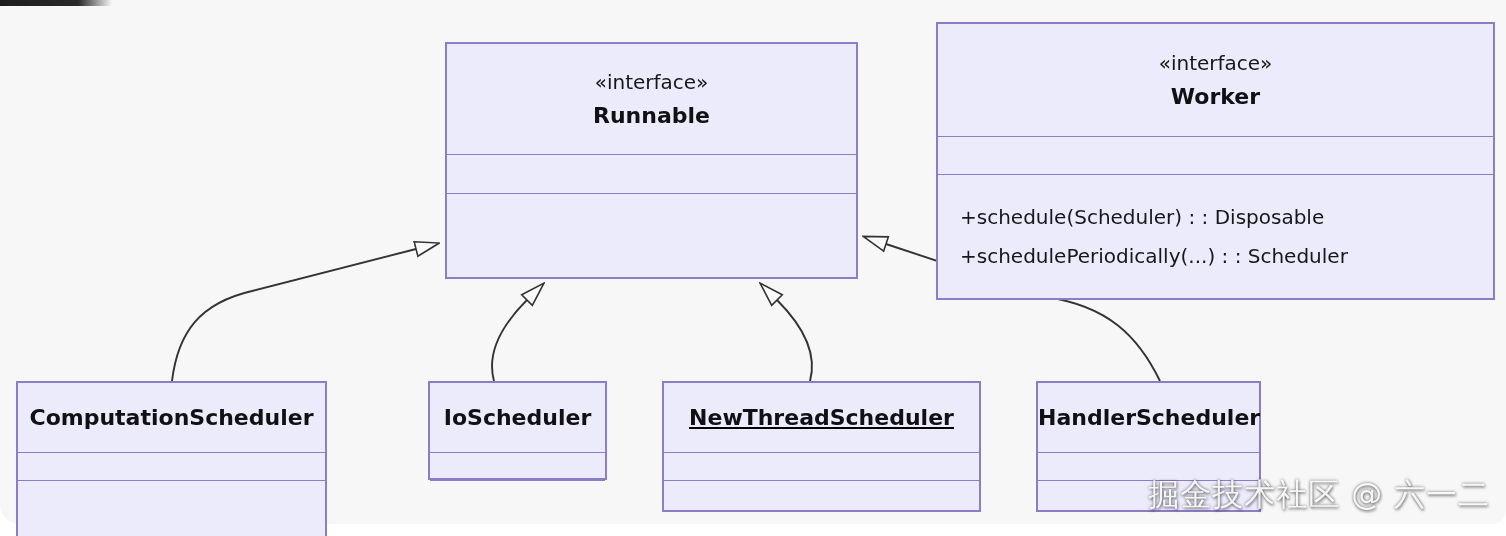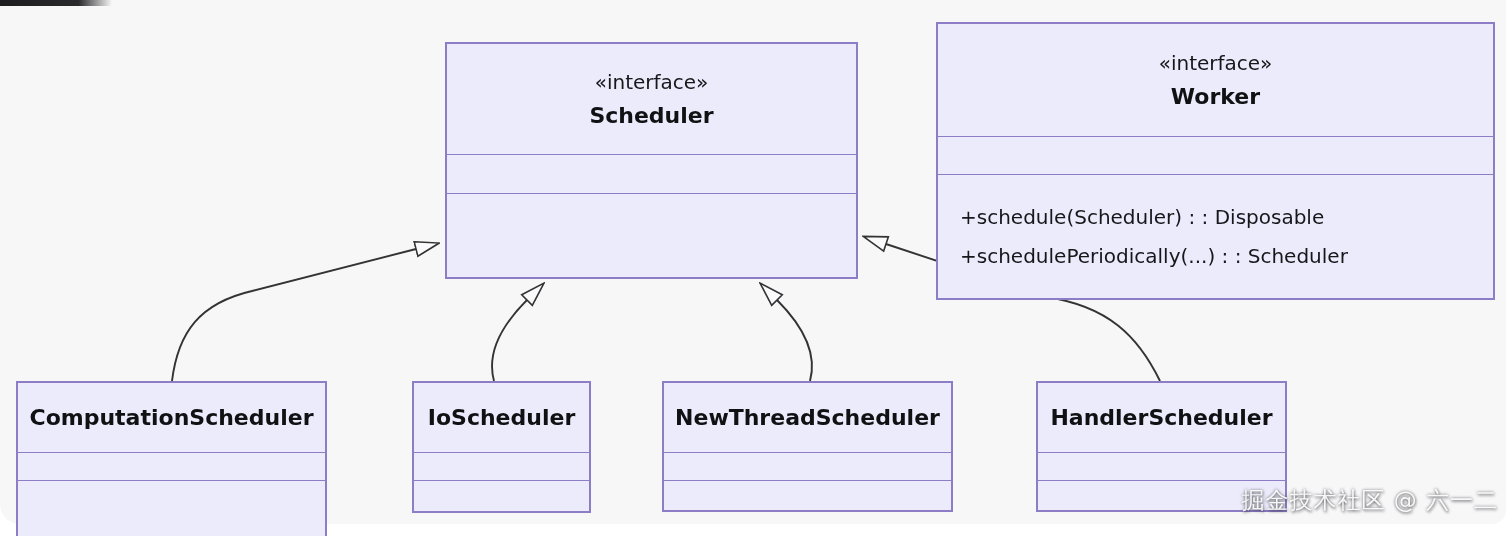--- a/index.html
+++ b/index.html
@@ -31,22 +31,22 @@
   }
   .stereotype{font-size:20px;color:#17171b;}
   .cname{font-size:22px;font-weight:bold;color:#111114;}
   .uml-class .attrs{border-bottom:1.5px solid #8d7cc6;}
   .uml-class .methods{
     display:flex;flex-direction:column;justify-content:center;
     gap:13px;padding-left:22px;
   }
   .uml-class .m{font-size:20px;color:#17171b;line-height:26px;}
   .watermark{
-    position:absolute;right:8px;bottom:8px;z-index:5;
-    font-size:23px;letter-spacing:1px;
+    position:absolute;right:16px;bottom:8px;z-index:5;
+    font-size:31px;letter-spacing:1px;
     color:rgba(255,255,255,0.92);
     text-shadow:0 0 3px rgba(70,70,75,.85), 1px 2px 3px rgba(0,0,0,.35);
     white-space:nowrap;
   }
 </style>
 </head>
 <body>
 
 <div class="stage">
 
@@ -58,21 +58,21 @@
     </defs>
     <path d="M 172,381 C 178,332 200,303 252,291 L 416,249" fill="none" stroke="#333333" stroke-width="1.9" marker-end="url(#tri)"></path>
     <path d="M 494,381 C 485,348 510,317 527,300" fill="none" stroke="#333333" stroke-width="1.9" marker-end="url(#tri)"></path>
     <path d="M 810,381 C 819,348 794,317 777,300" fill="none" stroke="#333333" stroke-width="1.9" marker-end="url(#tri)"></path>
     <path d="M 1160,381 C 1138,336 1108,306 1046,297 L 886,244" fill="none" stroke="#333333" stroke-width="1.9" marker-end="url(#tri)"></path>
   </svg>
 
   <div class="uml-class" style="left:445px;top:42px;width:413px;height:237px;--r1:111px;--r2:39px;">
     <div class="head">
       <div class="stereotype">«interface»</div>
-      <div class="cname">Scheduler</div>
+      <div class="cname">Runnable</div>
     </div>
     <div class="attrs"></div>
   </div>
 
   <div class="uml-class" style="left:936px;top:22px;width:559px;height:278px;--r1:113px;--r2:38px;">
     <div class="head">
       <div class="stereotype">«interface»</div>
       <div class="cname">Worker</div>
     </div>
     <div class="attrs"></div>
@@ -83,37 +83,37 @@
   </div>
 
   <div class="uml-class" style="left:16px;top:381px;width:311px;height:159px;--r1:70px;--r2:28px;">
     <div class="head">
       <div class="cname">ComputationScheduler</div>
     </div>
     <div class="attrs"></div>
     <div class="methods"></div>
   </div>
 
-  <div class="uml-class" style="left:412px;top:381px;width:179px;height:132px;--r1:70px;--r2:28px;">
+  <div class="uml-class" style="left:428px;top:381px;width:179px;height:99px;--r1:70px;--r2:28px;">
     <div class="head">
       <div class="cname">IoScheduler</div>
     </div>
     <div class="attrs"></div>
     <div class="methods"></div>
   </div>
 
-  <div class="uml-class" style="left:662px;top:381px;width:291px;height:131px;--r1:70px;--r2:28px;">
+  <div class="uml-class" style="left:662px;top:381px;width:319px;height:131px;text-decoration:underline;--r1:70px;--r2:28px;">
     <div class="head">
       <div class="cname">NewThreadScheduler</div>
     </div>
     <div class="attrs"></div>
     <div class="methods"></div>
   </div>
 
-  <div class="uml-class" style="left:1036px;top:381px;width:251px;height:131px;--r1:70px;--r2:28px;">
+  <div class="uml-class" style="left:1036px;top:381px;width:225px;height:131px;--r1:70px;--r2:28px;">
     <div class="head">
       <div class="cname">HandlerScheduler</div>
     </div>
     <div class="attrs"></div>
     <div class="methods"></div>
   </div>
 
   <div class="topbar"></div>
 
   <div class="watermark">掘金技术社区 @ 六一二</div>

